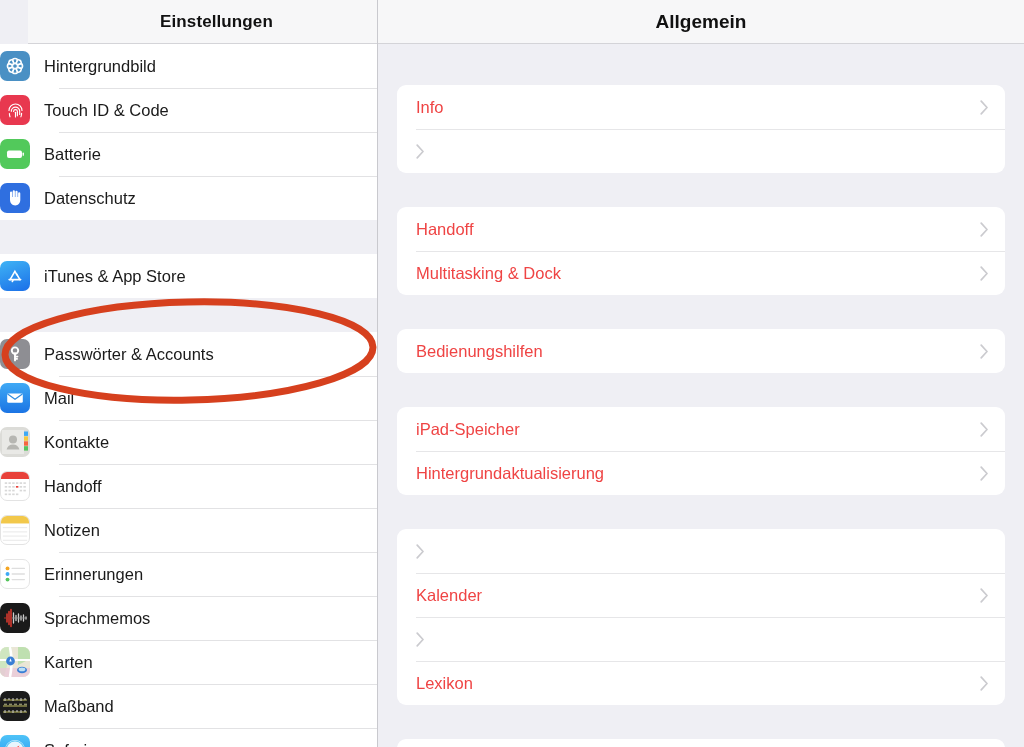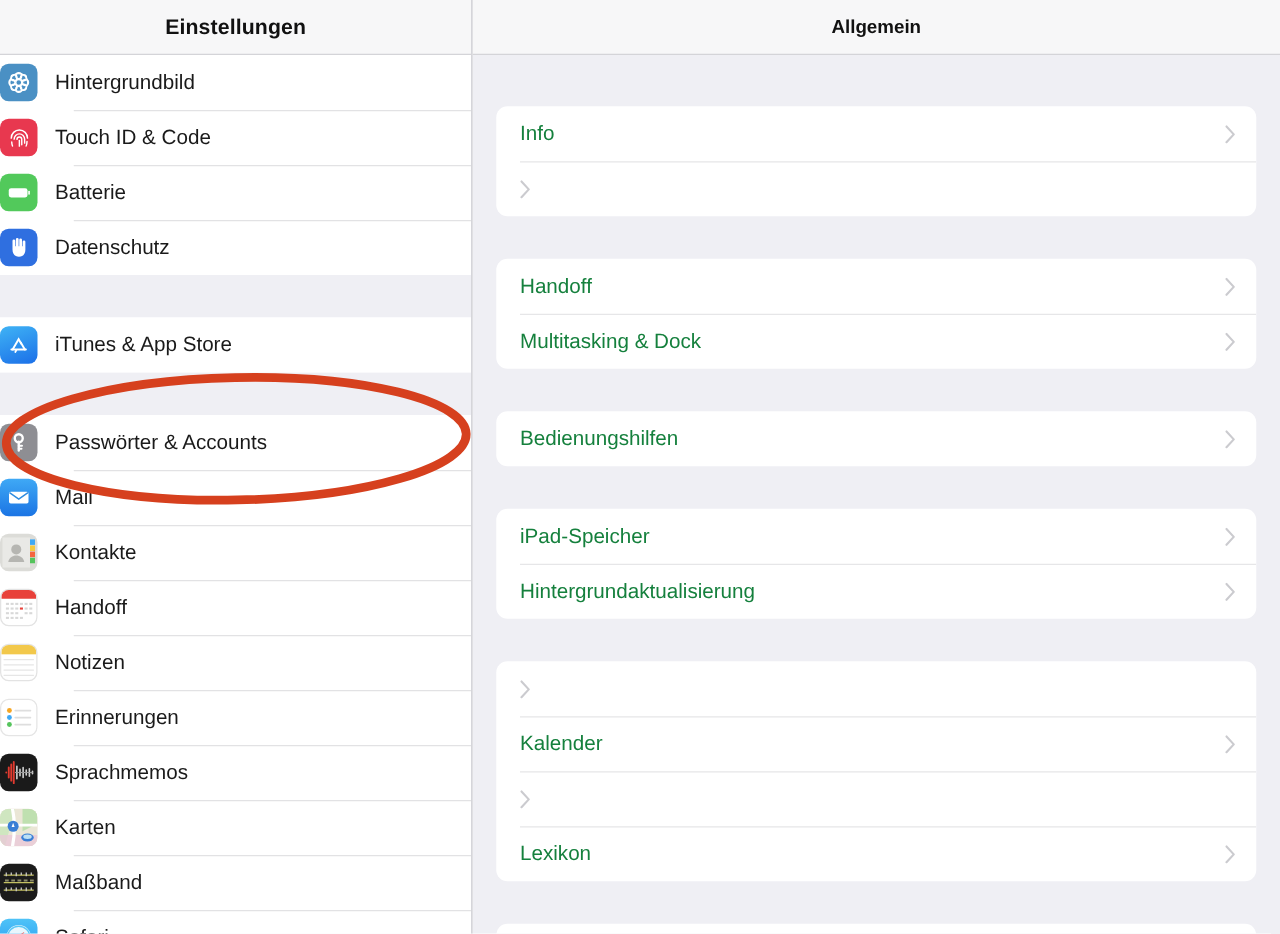--- a/index.html
+++ b/index.html
@@ -15,21 +15,21 @@
   .sidebar {
     position: absolute; left: 0; top: 0;
     width: 377px; height: 747px;
     background: #efeff4;
     overflow: hidden;
   }
   .sidebar-header {
     height: 44px; width: 377px;
     background: #f7f7f8;
     border-bottom: 1px solid #d4d4d8;
-    display: flex; align-items: center; justify-content: center;
+    display: flex; align-items: center; justify-content: center; margin-left: 28px;
   }
   .sidebar-header-title {
     font-size: 17px; font-weight: bold; color: #111;
     letter-spacing: .1px;
   }
   .sb-group { background: #ffffff; }
   .sb-gap { height: 34px; background: #efeff4; }
   .sb-row {
     height: 44px; display: flex; align-items: center;
     background: #ffffff; position: relative; 
@@ -60,37 +60,37 @@
     position: absolute; left: 378px; top: 0;
     width: 646px; height: 747px;
     background: #efeff4; overflow: hidden;
   }
   .detail-header {
     height: 44px; background: #f7f7f8;
     border-bottom: 1px solid #d4d4d8;
     display: flex; align-items: center; justify-content: center;
   }
   .detail-header-title {
-    font-size: 15px; font-weight: bold; color: #111;
+    font-size: 19px; font-weight: bold; color: #111;
   }
   .detail-body { padding: 0 19px; }
   .card {
     background: #ffffff; border-radius: 9px; overflow: hidden;
   }
   .card-gap-lg { height: 41px; }
   .card-gap-sm { height: 34px; }
   .d-row {
     height: 44px; display: flex; align-items: center;
     position: relative; padding: 0 16px 0 19px;
   }
   .d-row + .d-row::before {
     content: ""; position: absolute; left: 19px; right: 0; top: 0;
     height: 1px; background: #e6e6e8;
   }
-  .d-label { font-size: 16.5px; color: #15803d; flex: 1; white-space: nowrap; }
+  .d-label { font-size: 16.5px; color: #ef4444; flex: 1; white-space: nowrap; }
   .chev { width: 9px; height: 15px; flex: 0 0 9px; opacity: .85; }
 
   
   .annot {
     position: absolute; left: 0; top: 296px;
     width: 384px; height: 112px; z-index: 20; pointer-events: none;
   }
 </style>
 </head>
 <body>

